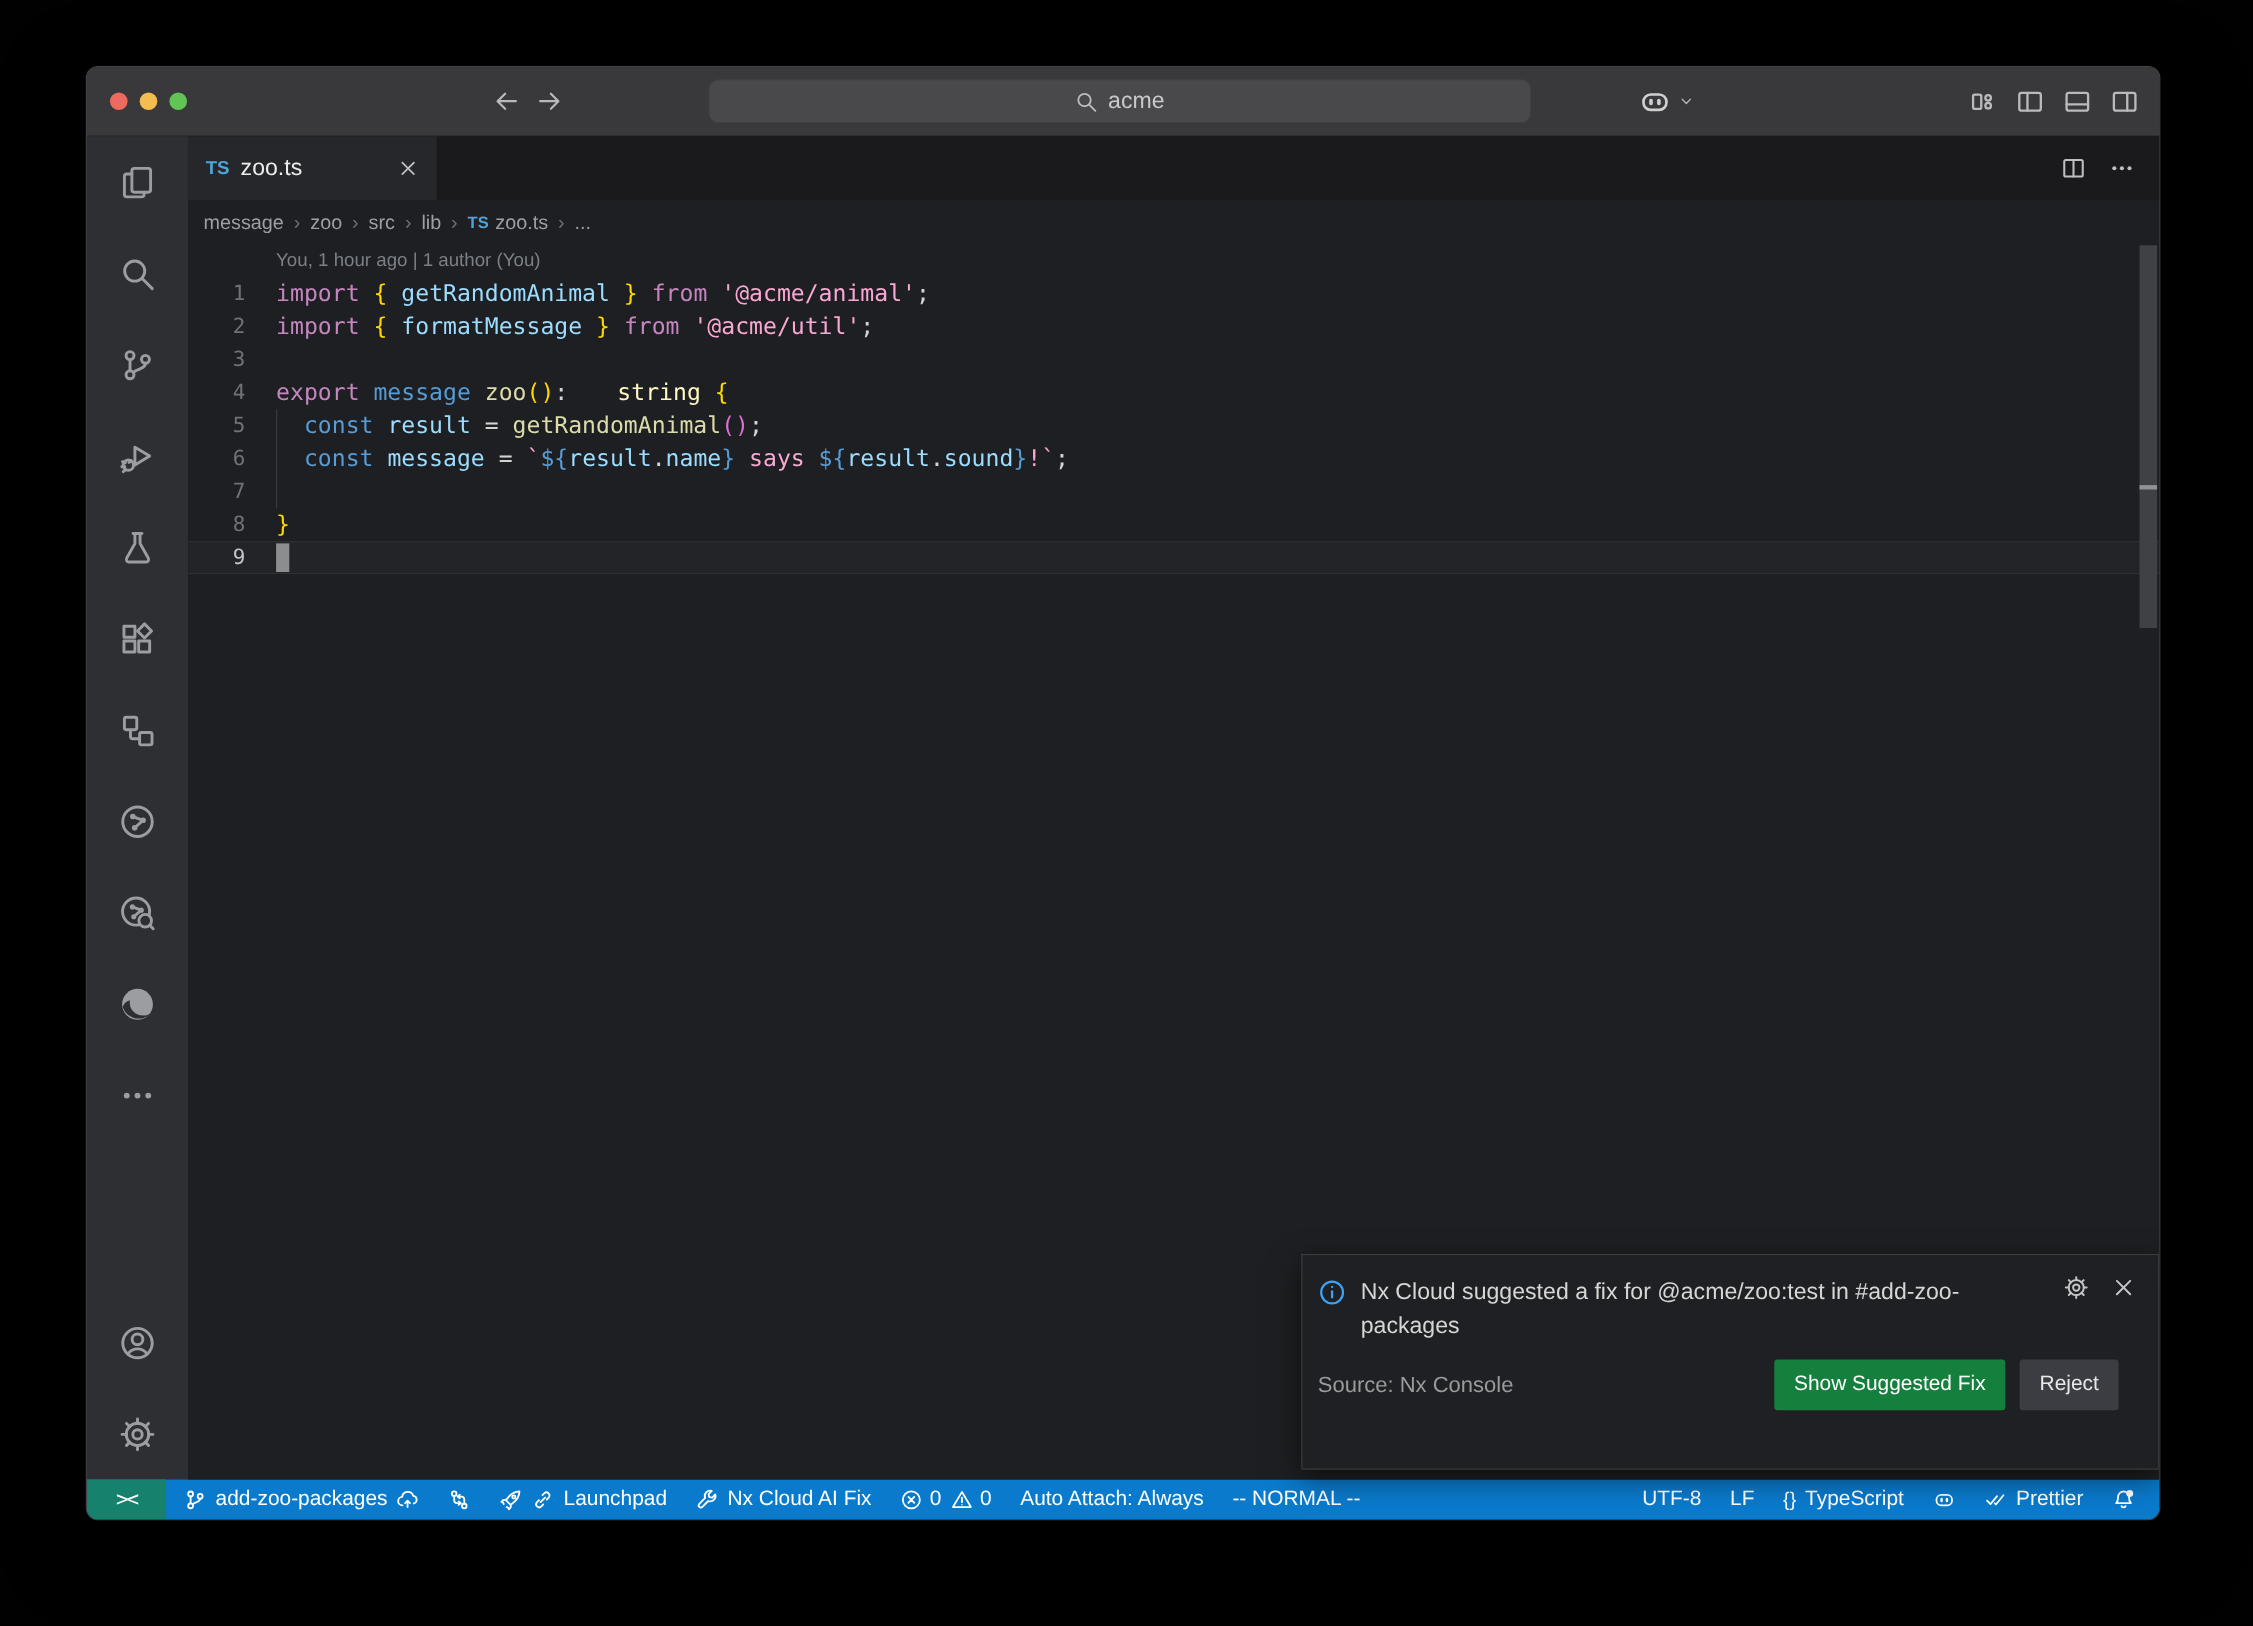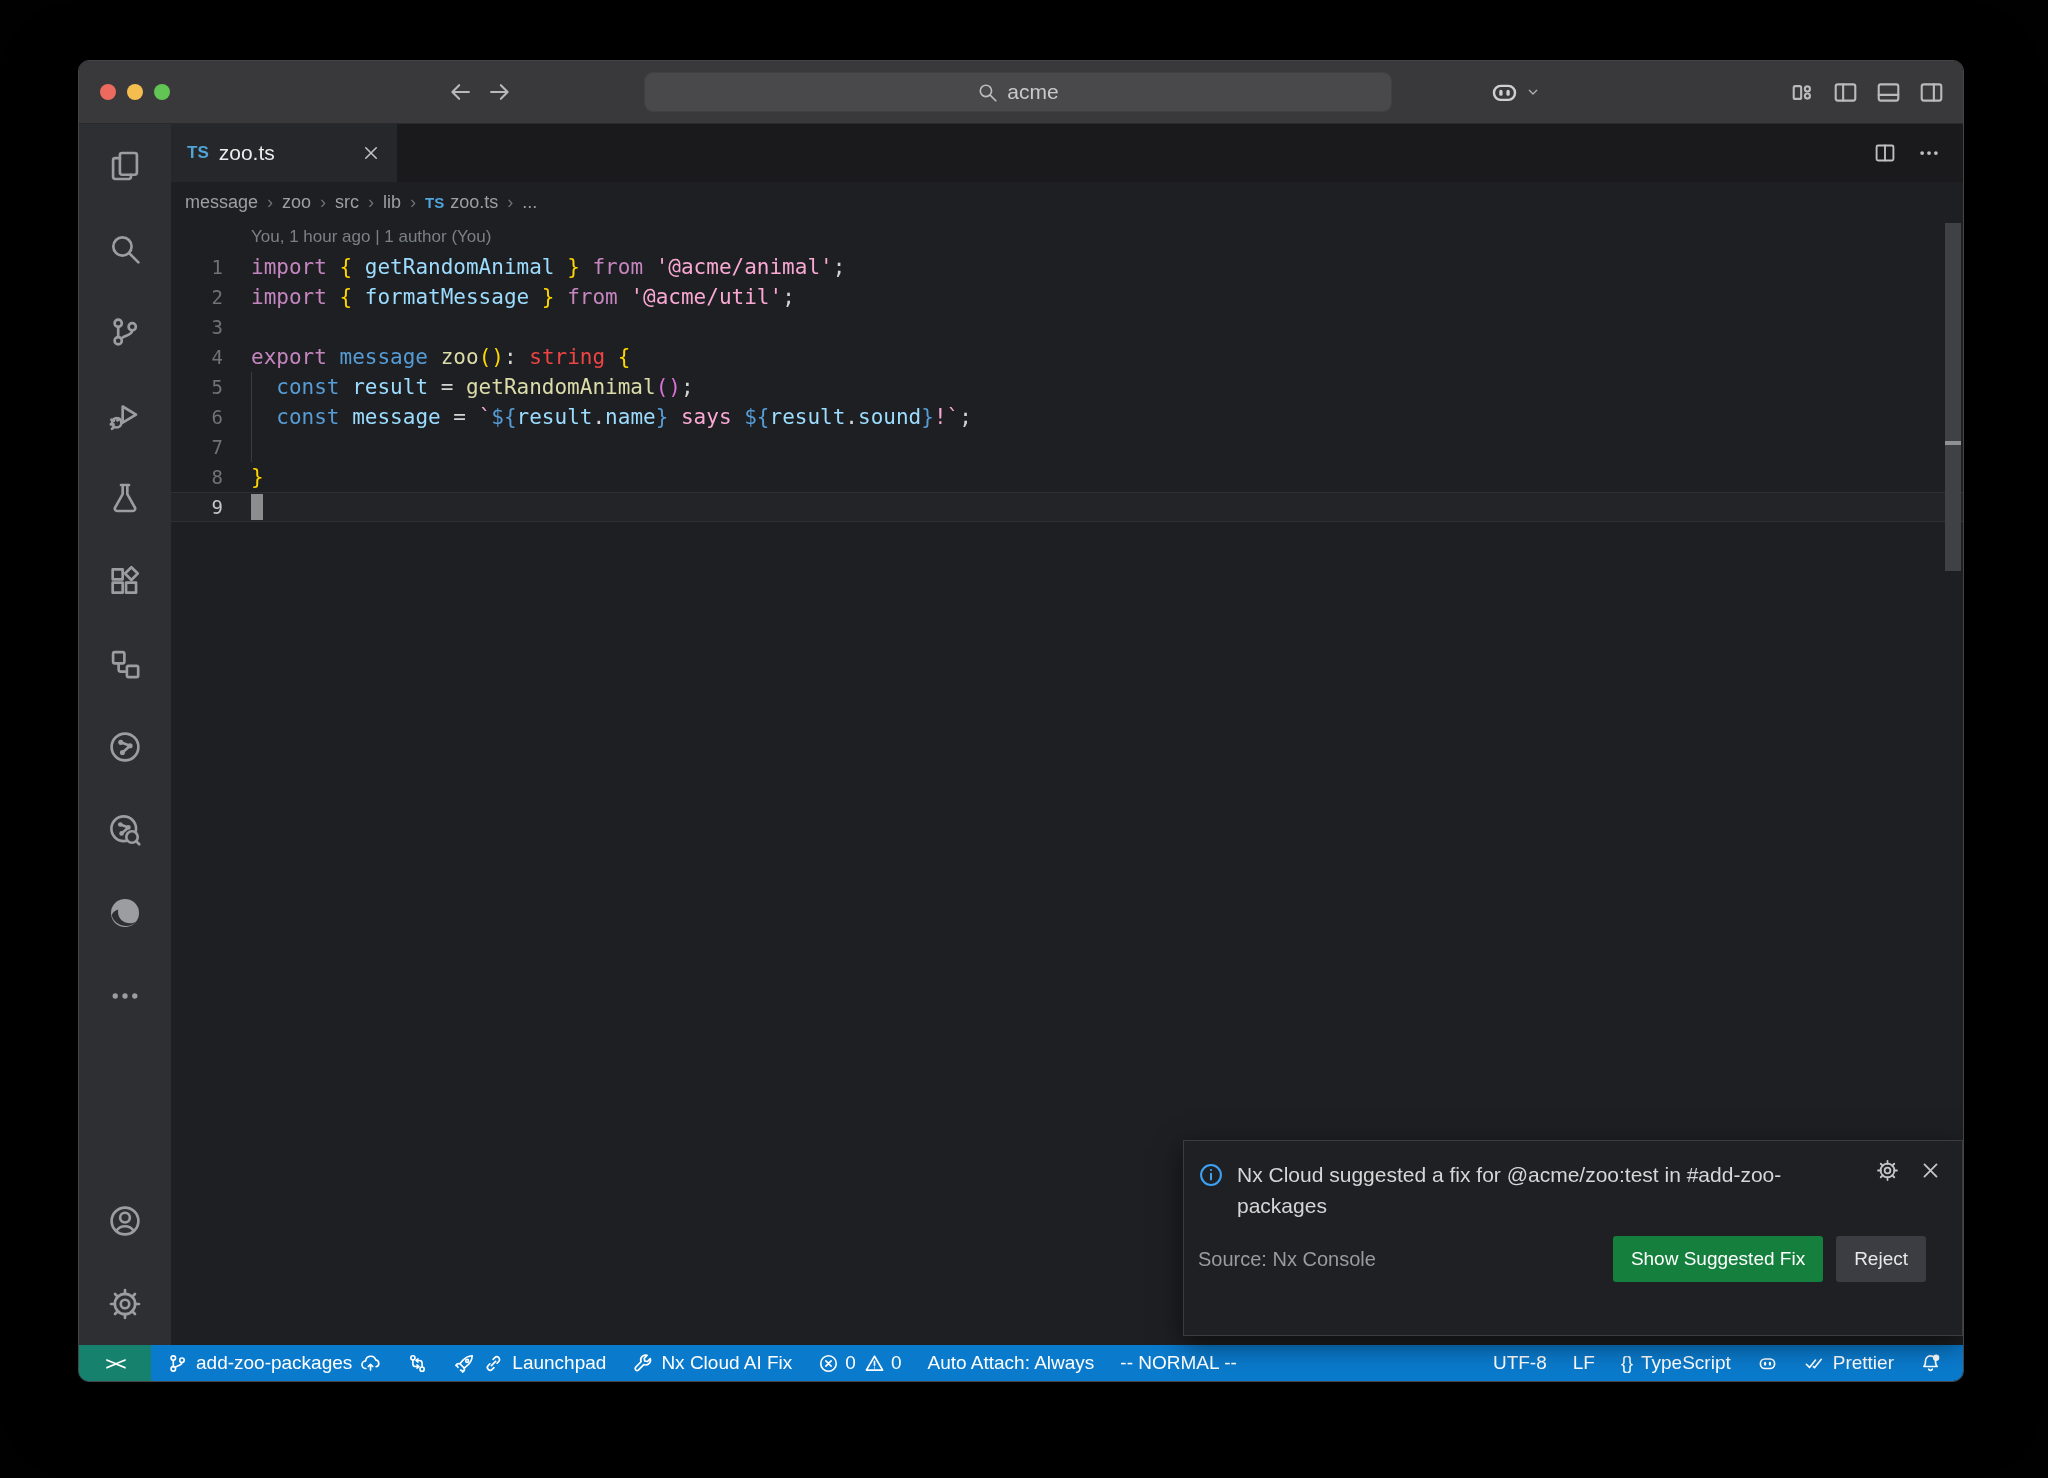--- a/index.html
+++ b/index.html
@@ -45,21 +45,21 @@
   
   .codearea{flex:1;position:relative;font-family:"DejaVu Sans Mono",monospace;font-size:21px;overflow:hidden;}
   .blame-row{height:30px;line-height:30px;padding-left:80px;color:#7b8087;font-size:17px;font-family:"Liberation Sans",sans-serif;}
   .code-row{height:30px;line-height:30px;position:relative;display:flex;}
   .code-row.current{background:rgba(255,255,255,0.025);box-shadow:inset 0 1px 0 #313134, inset 0 -1px 0 #313134;}
   .code-row.current .ln{color:#c3c7cc;}
   .code-row.guide::before{content:'';position:absolute;left:80px;top:0;bottom:0;width:1px;background:#3b3c3f;}
   .ln{width:52px;flex:none;text-align:right;color:#6e7379;font-size:19px;}
   .code-text{padding-left:28px;white-space:pre;}
   .tk-kw{color:#C586C0;} .tk-sg{color:#569CD6;} .tk-fn{color:#DCDCAA;} .tk-vr{color:#9CDCFE;}
-  .tk-st{color:#f9a8d4;} .tk-ty{color:#ef4444;} .tk-b1{color:#FFD700;} .tk-b2{color:#DA70D6;}
+  .tk-st{color:#f9a8d4;} .tk-ty{color:#fef9c3;margin-left:32px;} .tk-b1{color:#FFD700;} .tk-b2{color:#DA70D6;}
   .tk-te{color:#569CD6;} .tk-pl{color:#D4D4D4;}
   .cursor{position:absolute;left:80px;top:2px;width:12px;height:26px;background:#8b8d8f;}
   .scrollbar{position:absolute;top:0;right:0;width:20px;bottom:0;}
   .sb-thumb{position:absolute;top:1px;right:2px;width:16px;height:348px;background:#404144;}
   .sb-marker{position:absolute;top:219px;right:2px;width:16px;height:4px;background:#8f9194;}
   
   .notification{position:absolute;right:0;bottom:45px;width:780px;height:196px;background:#1f2023;border:1px solid #3c3c3e;
                 box-sizing:border-box;box-shadow:0 8px 26px rgba(0,0,0,.55);padding:18px 20px 0 14px;color:#d6d6d6;}
   .notif-head{display:flex;gap:13px;}
   .notif-icon{width:26px;height:26px;color:#3da2f5;flex:none;margin-top:3px;}

